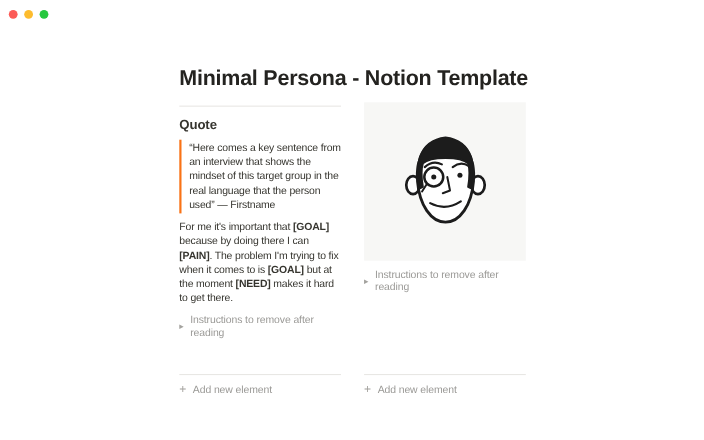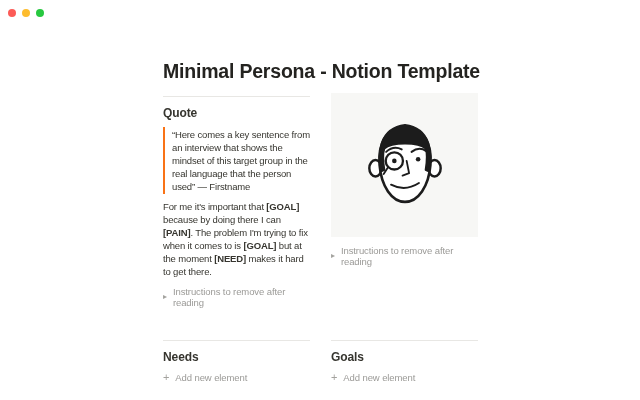--- a/index.html
+++ b/index.html
@@ -143,31 +143,29 @@
         </svg>
       </div>
       <div class="toggle">
         <span class="tri">▸</span>
         <span>Instructions to remove after reading</span>
       </div>
     </div>
 
     <div class="cell">
       <div class="divider row2"></div>
-      <h3 class="section-heading">Needs</h3>
       <div class="add-row">
         <span class="plus">+</span>
         <span>Add new element</span>
       </div>
 
     </div>
 
     <div class="cell">
       <div class="divider row2"></div>
-      <h3 class="section-heading">Goals</h3>
       <div class="add-row">
         <span class="plus">+</span>
         <span>Add new element</span>
       </div>
     </div>
 
   </div>
 </div>
 
 </body></html>

